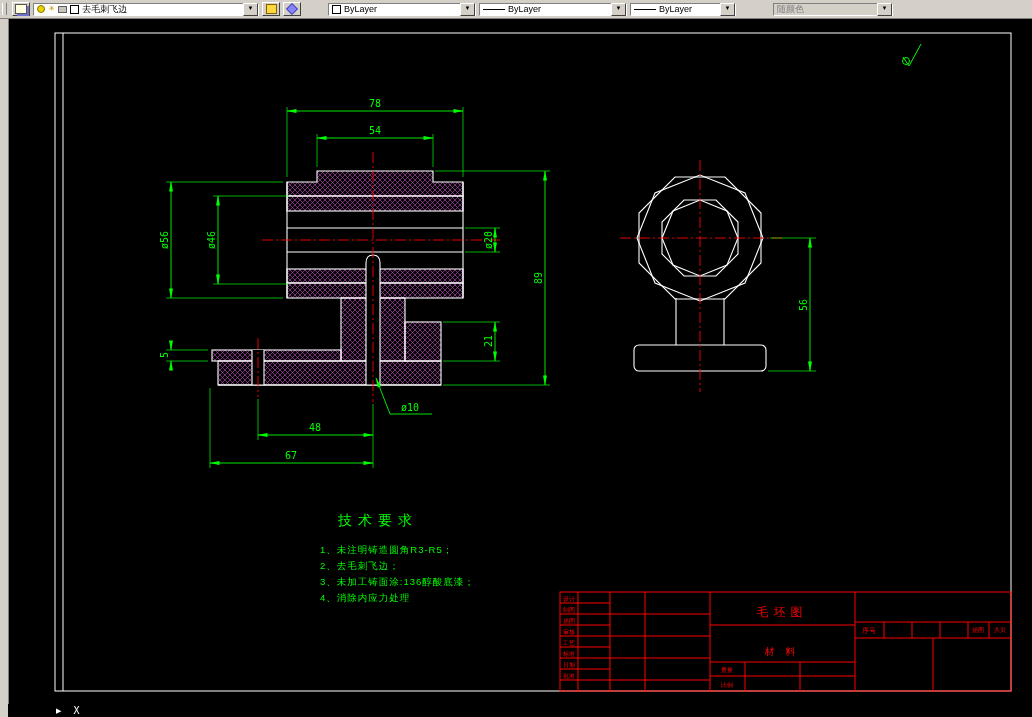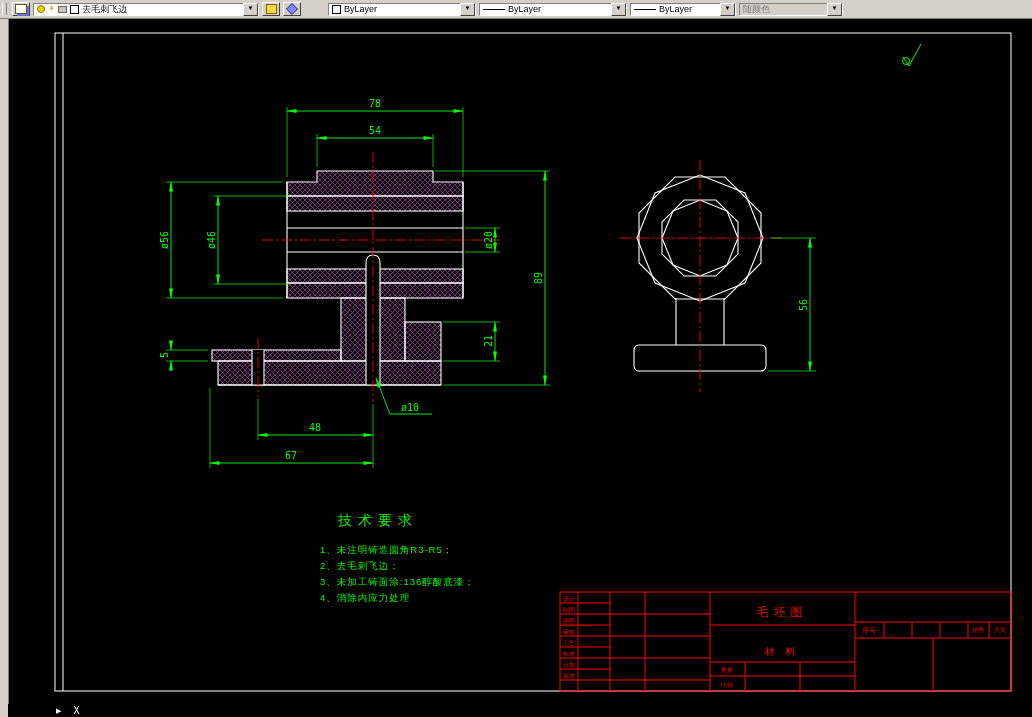--- a/index.html
+++ b/index.html
@@ -266,21 +266,21 @@
   <div class="combo" style="width:148px">
     <span class="ltline"></span>
     <span class="cval">ByLayer</span>
     <span class="carrow">▼</span>
   </div>
   <div class="combo" style="width:106px">
     <span class="ltline"></span>
     <span class="cval">ByLayer</span>
     <span class="carrow">▼</span>
   </div>
-  <div class="combo disabled" style="width:104px;">
+  <div class="combo disabled" style="width:120px;margin-left:34px">
     <span class="cval">随颜色</span>
     <span class="carrow">▼</span>
   </div>
 </div>
 
 <div class="leftdock"></div>
 
 <div class="statusbar">
   <span class="tri">▶</span>
   <span class="coord">X</span>

